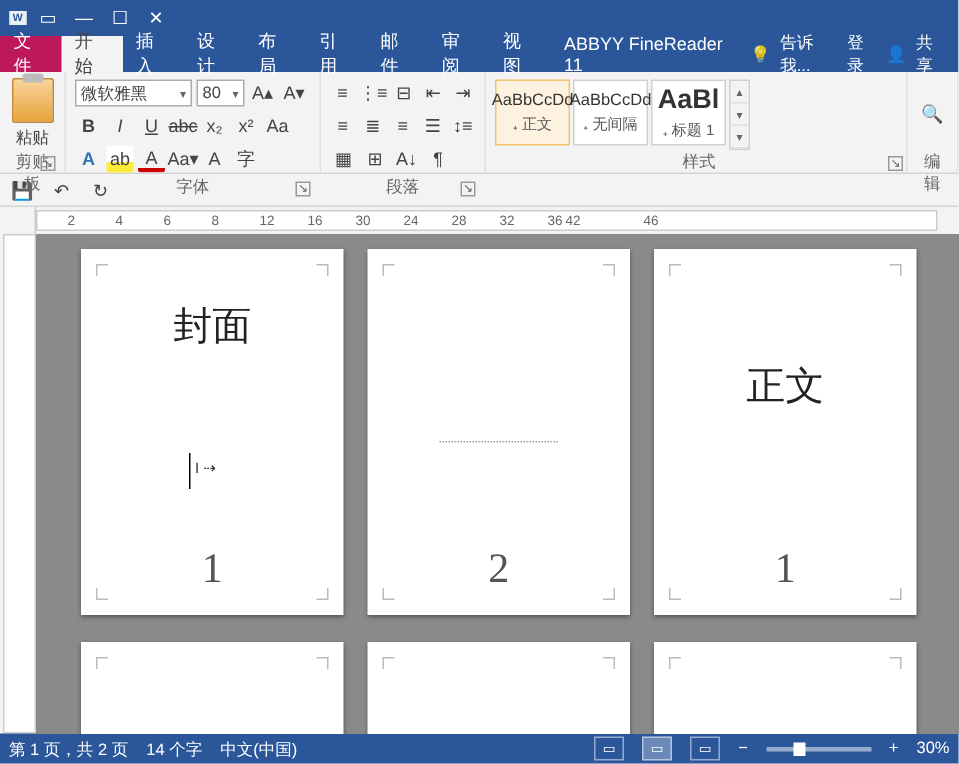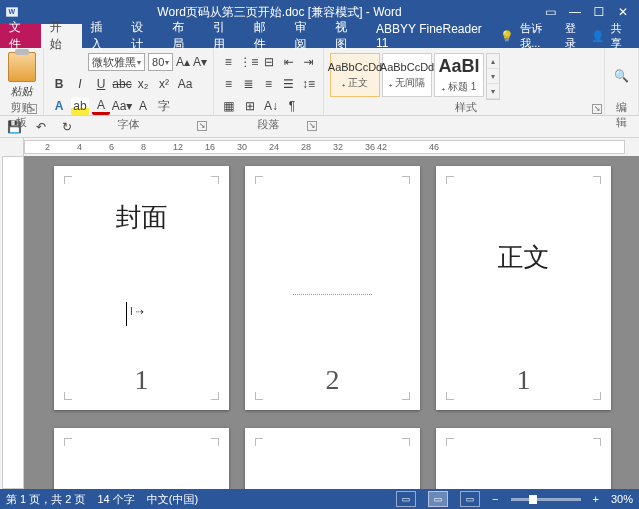--- a/index.html
+++ b/index.html
@@ -31,21 +31,21 @@
 
 .clip { width: 44px; }
 .clip .gbody { align-items: center; justify-content: center; flex-direction: column; }
 .clipicon { width: 28px; height: 30px; background: linear-gradient(#f9d49a,#e6a23c); border: 1px solid #c0843a; border-radius: 2px; margin-bottom: 2px; position: relative; }
 .clipicon:before { content:''; position:absolute; top:-4px; left:6px; width:14px; height:6px; background:#bbb; border-radius:2px; }
 
 
 .fontg { width: 170px; }
 .row { display: flex; align-items: center; gap: 3px; height: 22px; }
 .fontcombo { height: 18px; border: 1px solid #ababab; background: #fff; display: flex; align-items: center; padding: 0 3px; font-size: 11px; }
-.fontname { width: 78px; margin-left: 38px; }
+.fontname { width: 78px; }
 .fontsize { width: 32px; }
 .caret { margin-left: auto; font-size: 8px; color: #666; }
 .ibtn { width: 18px; height: 18px; display: inline-flex; align-items: center; justify-content: center; cursor: pointer; color: #444; font-size: 12px; border-radius: 2px; }
 .bold { font-weight: bold; }
 .italic { font-style: italic; }
 .uline { text-decoration: underline; }
 .strike { text-decoration: line-through; }
 
 
 .parag { width: 110px; }
@@ -107,21 +107,20 @@
 
 <div class="titlebar">
   <div class="qat">
     <span class="winctl">
       <svg class="icon" viewBox="0 0 24 24">
           <rect x="2" y="4" width="20" height="16" fill="#fff" opacity=".9"></rect>
           <text x="6" y="16" font-size="12" fill="#2b579a" font-weight="bold">W</text>
         </svg>
     </span>
   </div>
-  <div class="title">Word页码从第三页开始.doc [兼容模式] - Word</div>
   <span class="winbtn">▭</span>
   <span class="winbtn">—</span>
   <span class="winbtn">☐</span>
   <span class="winbtn">✕</span>
 </div>
 
 <div class="ribbontabs">
   <div class="tab file">文件</div>
   <div class="tab active">开始</div>
   <div class="tab">插入</div>
@@ -140,21 +139,21 @@
     <span>👤</span>
     <span>共享</span>
   </div>
 </div>
 
 <div class="ribbon">
 
   <div class="group clip">
     <div class="gbody">
       <div class="clipicon"></div>
-      <div style="font-size:11px;font-style:italic;">粘贴</div>
+      <div style="font-size:11px;">粘贴</div>
     </div>
     <div class="glabel"><span>剪贴板</span><span class="launcher">↘</span></div>
   </div>
 
   <div class="group fontg">
     <div class="gbody" style="flex-direction:column;">
       <div class="row">
         <div class="fontcombo fontname">
             <span>微软雅黑</span>
             <span class="caret">▾</span>

